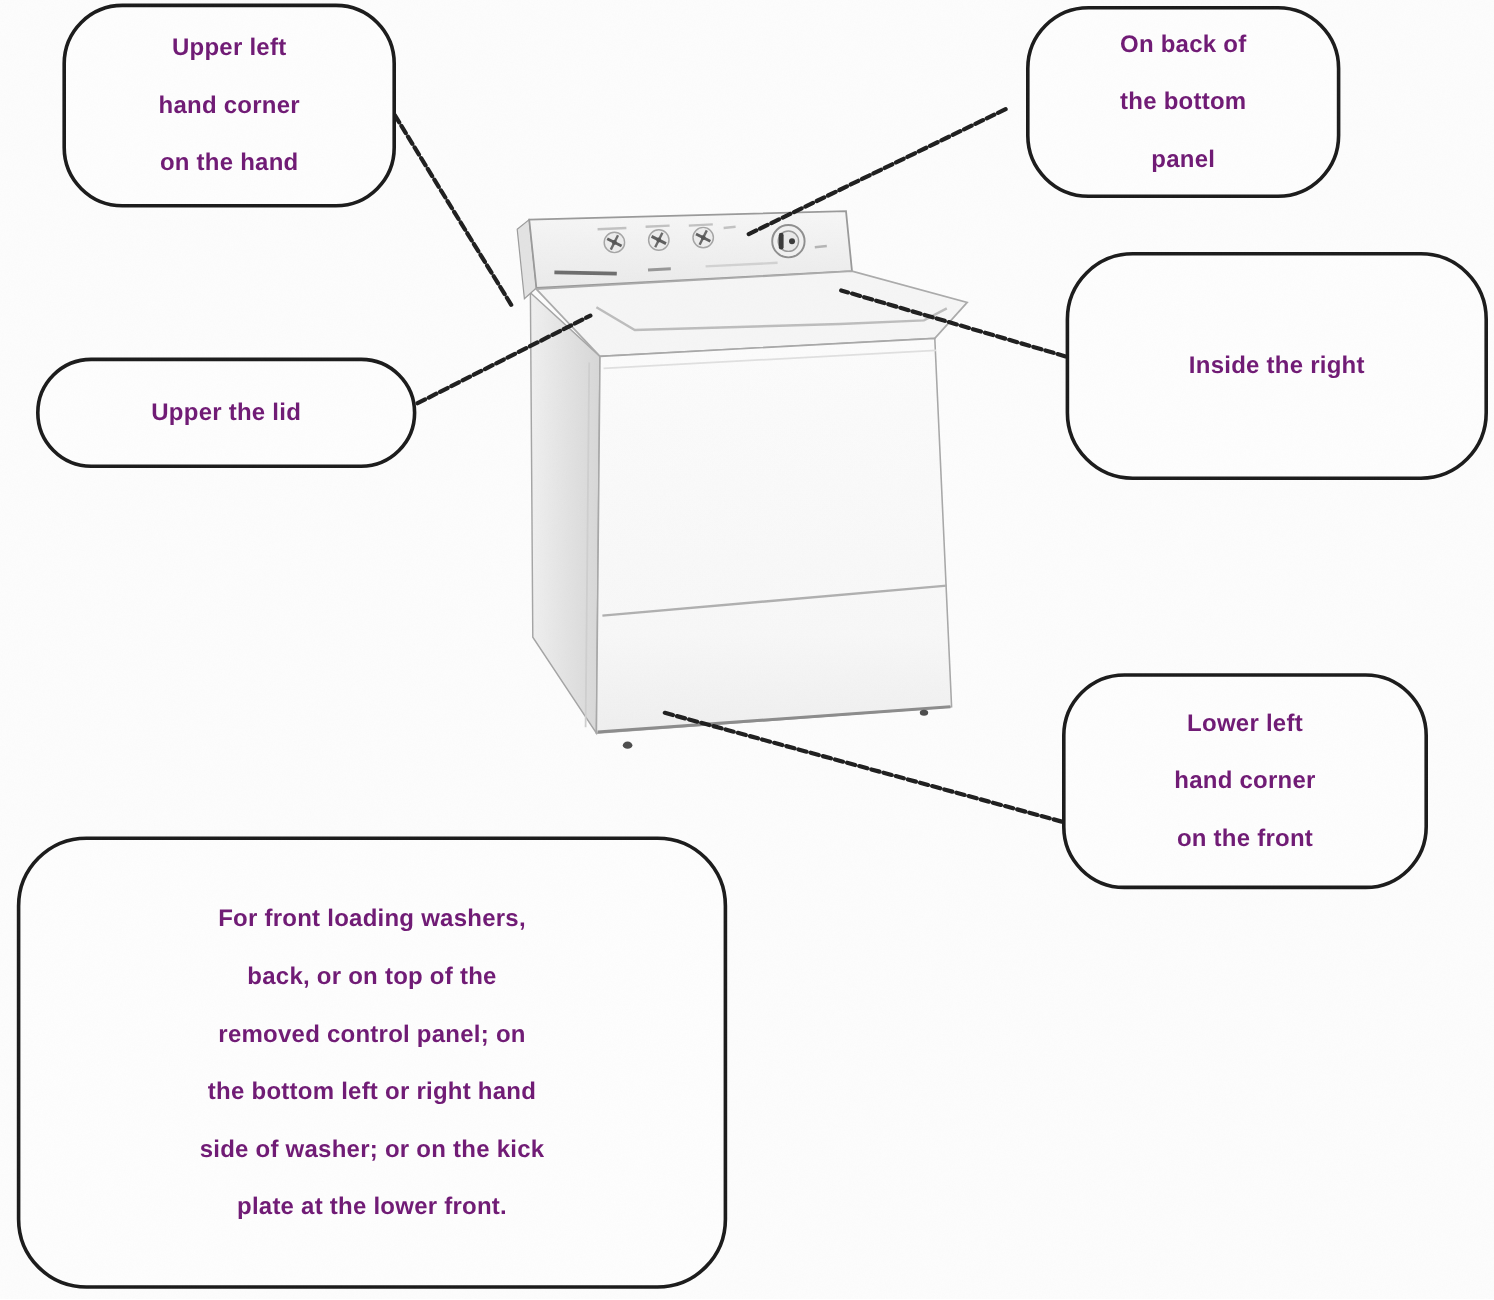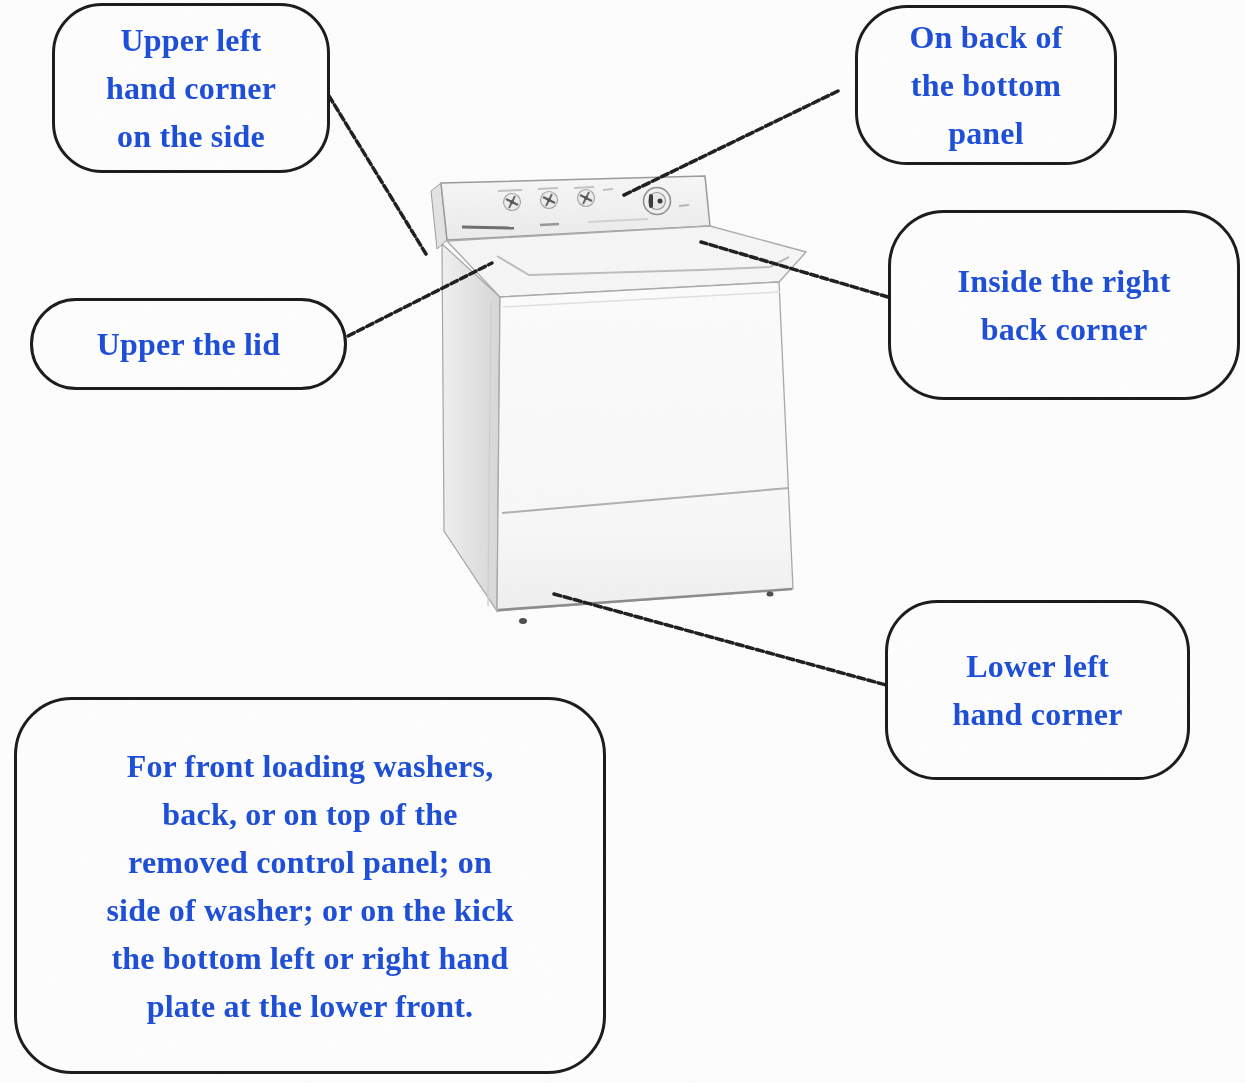--- a/index.html
+++ b/index.html
@@ -13,34 +13,33 @@
   .art{position:absolute;left:0;top:0;z-index:1;}
   .noise{position:absolute;left:0;top:0;z-index:6;pointer-events:none;}
   .bubble{
     position:absolute;
     box-sizing:border-box;
     background:#fefefe;
     border:3px solid #1b1b1b;
     display:flex;flex-direction:column;
     align-items:center;justify-content:center;
     text-align:center;
-    color:#1d4ed8;
+    color:#701a75;
     font-weight:700;
-    font-size:32px;
+    font-size:20px;
     line-height:48px;
     z-index:3;
     letter-spacing:.2px;
-    font-family:Liberation Serif, serif;
   }
   .bubble .bl{display:block;white-space:nowrap;}
   #b-upper-left  {left:52px;  top:3px;   width:278px; height:170px; border-radius:50px;}
   #b-ctrl-back   {left:838px; top:5px;   width:262px; height:160px; border-radius:52px;margin-left:17px;}
   #b-under-lid   {left:30px;  top:298px; width:317px; height:92px;  border-radius:46px;}
   #b-right-back  {left:888px; top:210px; width:352px; height:190px; border-radius:56px;align-items:center;}
-  #b-lower-left  {left:885px; top:600px; width:305px; height:180px; border-radius:52px;}
+  #b-lower-left  {left:885px; top:561px; width:305px; height:180px; border-radius:52px;}
   #b-front-note  {left:14px;  top:697px; width:592px; height:377px; border-radius:58px; line-height:48px;}
 </style>
 </head>
 <body>
 
 <div class="canvas">
 
   <svg class="art" width="1245" height="1083" viewBox="0 0 1245 1083">
     <defs>
       <linearGradient id="gSide" x1="0" y1="0" x2="1" y2="0">
@@ -130,48 +129,48 @@
       <line x1="838" y1="91" x2="622" y2="196"></line>
       <line x1="348" y1="336" x2="492" y2="263"></line>
       <line x1="888" y1="297" x2="701" y2="242"></line>
       <line x1="554" y1="594" x2="886" y2="685"></line>
     </g>
   </svg>
 
   <div class="bubble" id="b-upper-left">
     <span class="bl">Upper left</span>
     <span class="bl">hand corner</span>
-    <span class="bl">on the side</span>
+    <span class="bl">on the hand</span>
   </div>
 
   <div class="bubble" id="b-ctrl-back">
     <span class="bl">On back of</span>
     <span class="bl">the bottom</span>
     <span class="bl">panel</span>
   </div>
 
   <div class="bubble" id="b-under-lid">
     <span class="bl">Upper the lid</span>
   </div>
 
   <div class="bubble" id="b-right-back">
     <span class="bl">Inside the right</span>
-    <span class="bl">back corner</span>
   </div>
 
   <div class="bubble" id="b-lower-left">
     <span class="bl">Lower left</span>
     <span class="bl">hand corner</span>
+    <span class="bl">on the front</span>
   </div>
 
   <div class="bubble" id="b-front-note">
     <span class="bl">For front loading washers,</span>
     <span class="bl">back, or on top of the</span>
     <span class="bl">removed control panel; on</span>
+    <span class="bl">the bottom left or right hand</span>
     <span class="bl">side of washer; or on the kick</span>
-    <span class="bl">the bottom left or right hand</span>
     <span class="bl">plate at the lower front.</span>
   </div>
 
   <svg class="noise" width="1245" height="1083">
     <rect width="1245" height="1083" filter="url(#noiseF)" opacity="0.05"></rect>
   </svg>
 </div>
 
 </body></html>

